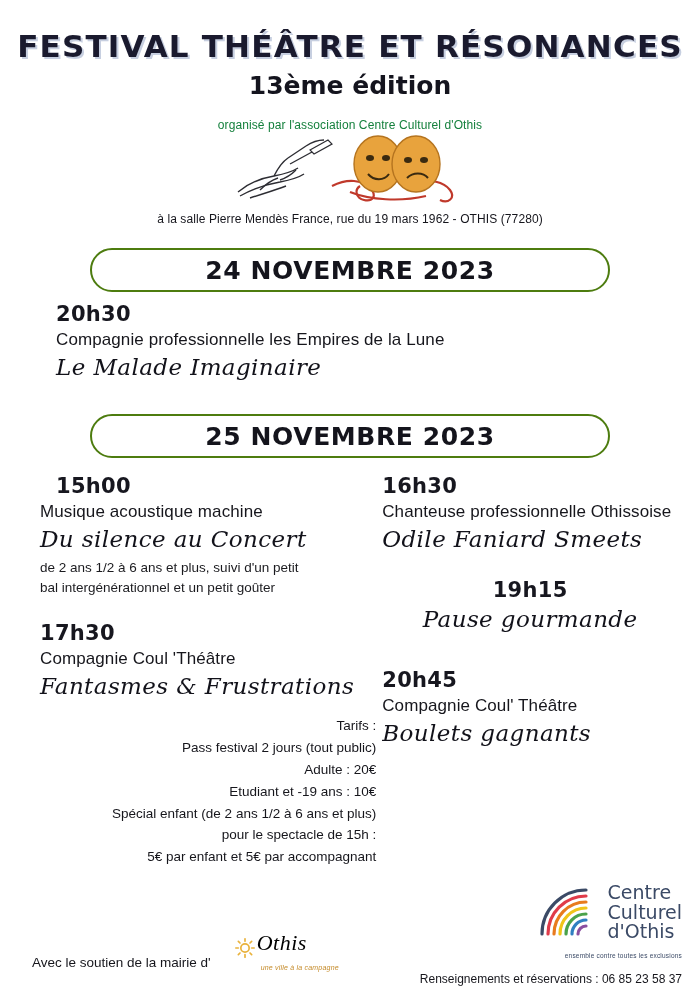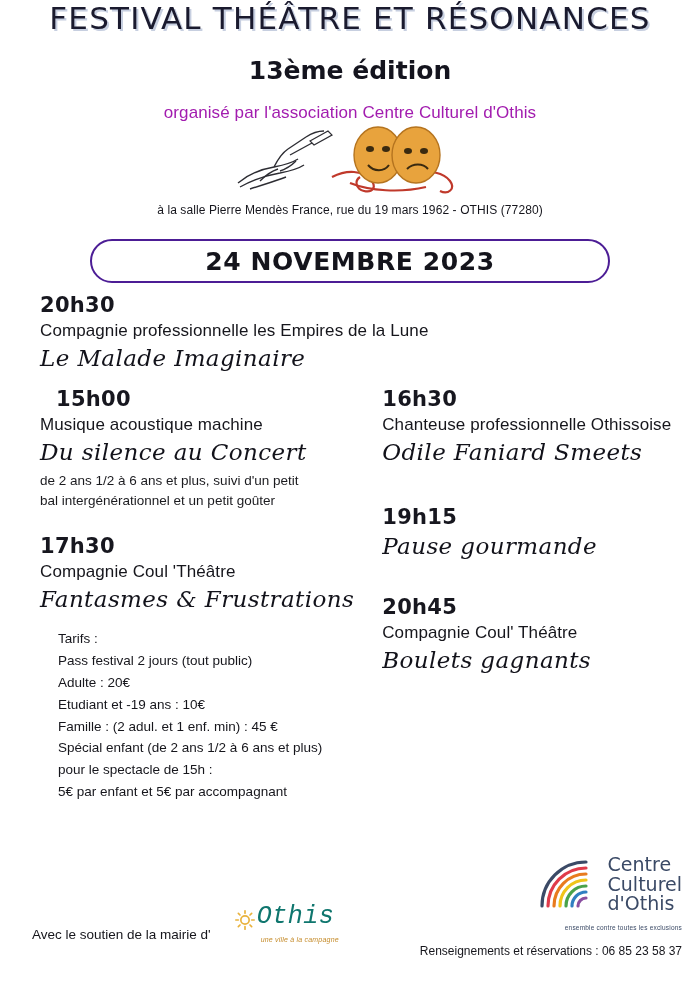--- a/index.html
+++ b/index.html
@@ -17,41 +17,42 @@
   .poster {
     width: 700px;
     height: 988px;
     position: relative;
     padding: 0;
   }
 
   
   .festival-title {
     text-align: center;
-    font-family: "DejaVu Sans", sans-serif;
-    font-weight: normal;
+    margin-top: 28px;
+    font-family: "DejaVu Sans", sans-serif;
+    font-weight: bold;
     font-size: 31px;
     letter-spacing: 1.2px;
     color: #1a1a2e;
     text-shadow: 2px 2px 0 #c7cfe0;
     white-space: nowrap;
   }
   .edition {
     text-align: center;
-    margin-top: 20px;
+    margin-top: 7px;
     font-family: "DejaVu Sans", sans-serif;
     font-weight: bold;
     font-size: 25px;
     color: #14141e;
   }
   .organised {
     text-align: center;
     margin-top: 18px;
-    font-size: 17px;
-    color: #a21caf;
+    font-size: 12px;
+    color: #15803d;
     letter-spacing: .1px;
   }
 
   
   .illustration {
     position: relative;
     height: 72px;
     margin-top: 2px;
   }
   .illustration svg { display: block; margin: 0 auto; }
@@ -62,35 +63,35 @@
     font-size: 12px;
     color: #15151c;
     letter-spacing: .1px;
   }
 
   
   .date-pill {
     margin: 22px auto 0 auto;
     width: 520px;
     height: 44px;
-    border: 2px solid #4c1d95;
+    border: 2px solid #4d7c0f;
     border-radius: 24px;
     display: flex;
     align-items: center;
     justify-content: center;
     font-family: "DejaVu Sans", sans-serif;
     font-weight: bold;
     font-size: 25px;
     letter-spacing: .6px;
     color: #14141c;
   }
   .date-pill.second { margin-top: 34px; }
 
   
-  .block { padding: 0 40px; }
+  .block { padding: 0 56px; }
   .show { margin-top: 10px; }
   .time {
     font-family: "DejaVu Sans", sans-serif;
     font-weight: bold;
     font-size: 21px;
     color: #17171f;
     letter-spacing: .3px;
   }
   .company {
     font-size: 17px;
@@ -116,53 +117,54 @@
   
   .columns {
     display: flex;
     padding: 6px 22px 0 22px;
   }
   .col-left { width: 54%; padding-left: 18px; }
   .col-right { width: 46%; padding-left: 6px; }
 
   .show-15 .time { margin-left: 16px; }
   .show-17 { margin-top: 24px; }
-  .show-19 { margin-top: 40px; }
+  .show-19 { margin-top: 26px; text-align: center; }
   .show-2045 { margin-top: 36px; }
 
   
   .tarifs {
     margin-top: 16px;
     padding-left: 18px;
     font-size: 13.5px;
     line-height: 1.62;
     color: #16161c;
+    text-align: right;
   }
 
   
   .footer {
     position: absolute;
     left: 0; right: 0; bottom: 10px;
     height: 120px;
   }
   .footer-left {
     position: absolute;
     left: 32px;
     bottom: 24px;
     display: flex;
     align-items: flex-end;
     gap: 24px;
   }
   .soutien { font-size: 13.5px; color: #16161c; padding-bottom: 12px; }
   .othis-logo { position: relative; width: 125px; height: 58px; }
   .othis-word {
-    font-family: Liberation Mono, monospace;
+    font-family: Liberation Serif, serif;
     font-style: italic;
-    font-size: 25px;
-    color: #0f766e;
+    font-size: 22px;
+    color: #000000;
     letter-spacing: .5px;
     position: absolute;
     left: 22px; top: 6px;
   }
   .othis-sun {
     position: absolute; left: 0; top: 14px;
     width: 20px; height: 20px;
   }
   .othis-tag {
     position: absolute;
@@ -254,20 +256,21 @@
   <div class="date-pill">24 NOVEMBRE 2023</div>
 
   <div class="block">
     <div class="show">
       <div class="time">20h30</div>
       <div class="company">Compagnie professionnelle les Empires de la Lune</div>
       <div class="piece">Le Malade Imaginaire</div>
     </div>
   </div>
 
+  <div class="date-pill second">25 NOVEMBRE 2023</div>
 
   <div class="columns">
     <div class="col-left">
 
       <div class="show show-15">
         <div class="time">15h00</div>
         <div class="company">Musique acoustique machine</div>
         <div class="piece">Du silence au Concert</div>
         <div class="note">
           <span>de 2 ans 1/2 à 6 ans et plus, suivi d'un petit</span><br>
@@ -279,21 +282,20 @@
         <div class="time">17h30</div>
         <div class="company">Compagnie Coul 'Théâtre</div>
         <div class="piece">Fantasmes &amp; Frustrations</div>
       </div>
 
       <div class="tarifs">
         <div>Tarifs :</div>
         <div>Pass festival 2 jours (tout public)</div>
         <div>Adulte : 20€</div>
         <div>Etudiant et -19 ans : 10€</div>
-        <div>Famille : (2 adul. et 1 enf. min) : 45 €</div>
         <div>Spécial enfant (de 2 ans 1/2 à 6 ans et plus)</div>
         <div>pour le spectacle de 15h :</div>
         <div>5€ par enfant et 5€ par accompagnant</div>
       </div>
     </div>
 
     <div class="col-right">
       <div class="show">
         <div class="time">16h30</div>
         <div class="company">Chanteuse professionnelle Othissoise</div>

